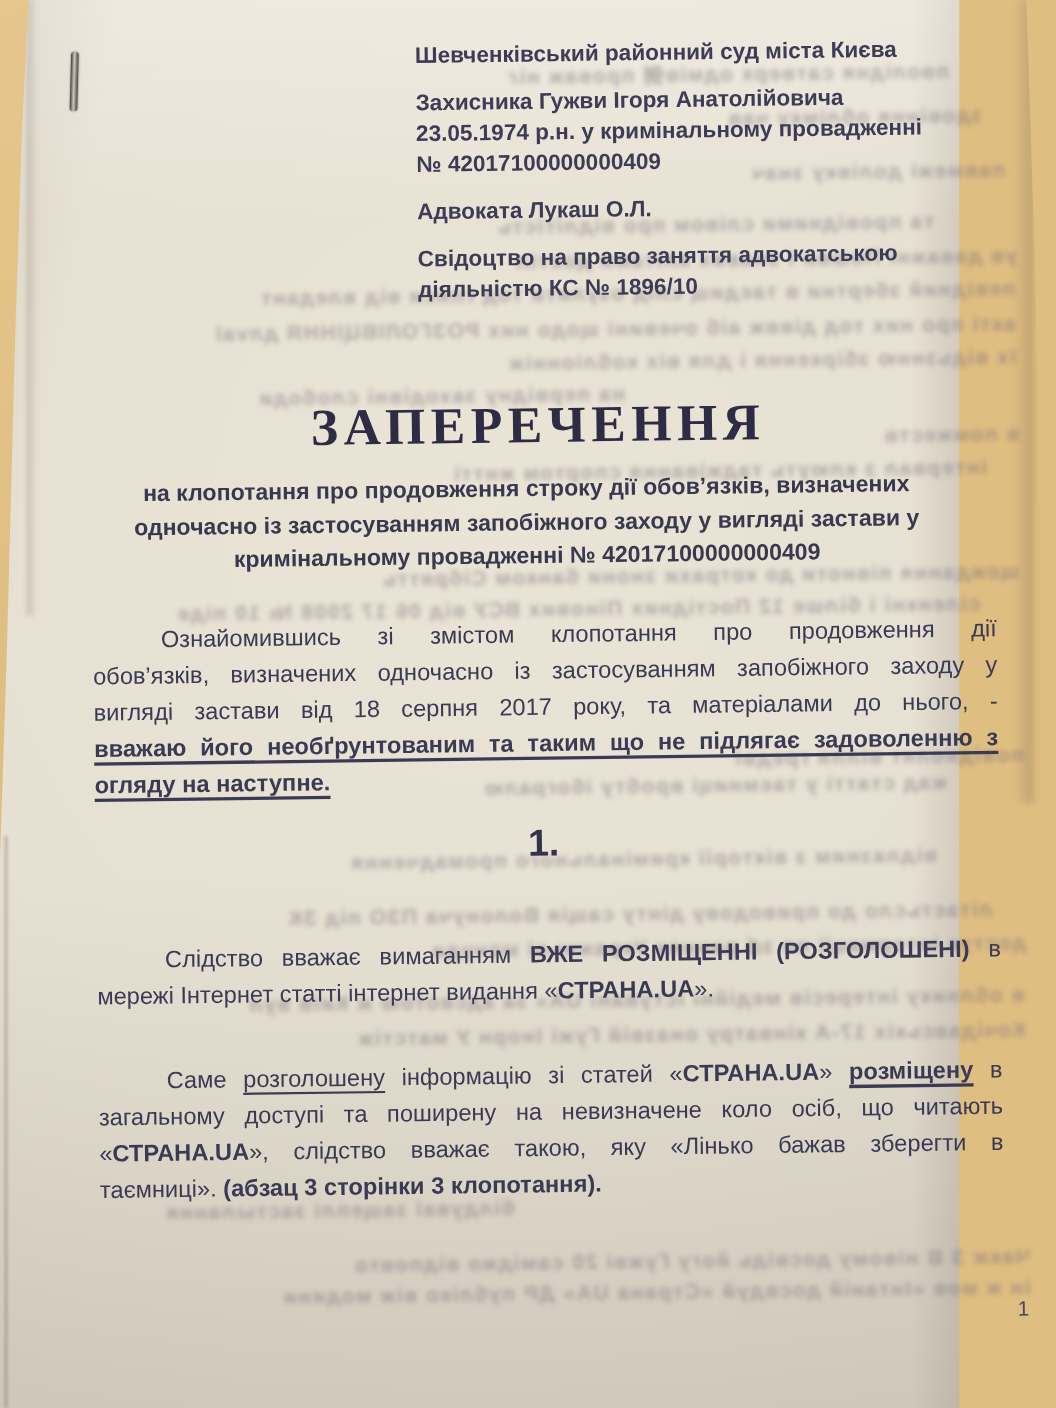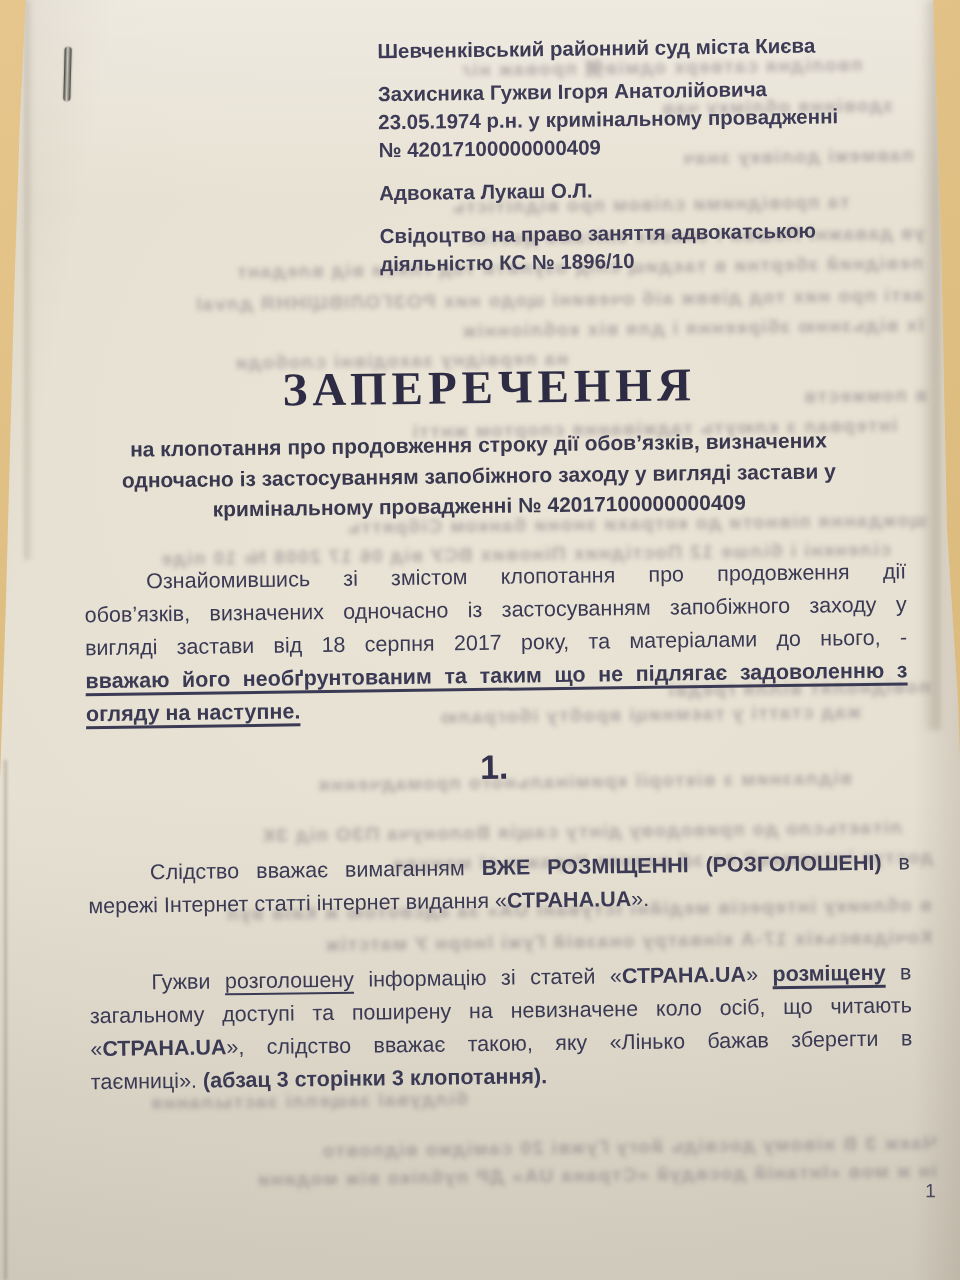--- a/index.html
+++ b/index.html
@@ -2,21 +2,21 @@
 <html><head>
 <meta charset="utf-8">
 <style>
   html,body{margin:0;padding:0;}
   body{
     width:960px;height:1280px;overflow:hidden;
     background:#dfbe82;
     font-family:"Liberation Sans",sans-serif;
     position:relative;
   }
-  .photo{position:absolute;inset:0;width:960px;height:1280px;
+  .photo{position:absolute;inset:0;width:872px;height:1280px;
     background:linear-gradient(160deg,#e6c68c 0%,#dfbe82 40%,#d8b67a 100%);}
   .paper{
     position:absolute;inset:0;
     background:
       linear-gradient(100deg, rgba(120,105,85,0.10), rgba(0,0,0,0) 10%),
       linear-gradient(to bottom, rgba(255,255,255,0.30), rgba(255,255,255,0) 16%, rgba(0,0,0,0) 62%, rgba(95,85,70,0.14) 100%),
       linear-gradient(to left, rgba(110,95,80,0.16), rgba(0,0,0,0) 5%),
       radial-gradient(120% 90% at 50% 35%, #eae4d6 0%, #e6e0d2 55%, #ddd7c9 100%);
     clip-path:polygon(26px 0, 933px 0, 941px 240px, 947px 530px, 958px 700px, 960px 760px, 960px 1280px, 0 1280px, 0 780px, 6px 600px, 14px 300px, 20px 120px);
   }
@@ -130,21 +130,21 @@
     </div>
 
     <div class="section-number">1.</div>
 
     <div class="para" style="top:852px;">
       <div class="line j indent"><span>Слідство вважає вимаганням </span><span class="b">ВЖЕ РОЗМІЩЕННІ (РОЗГОЛОШЕНІ)</span><span> в</span></div>
       <div class="line"><span>мережі Інтернет статті інтернет видання «</span><span class="b">СТРАНА.UA</span><span>».</span></div>
     </div>
 
     <div class="para" style="top:962px;">
-      <div class="line j indent"><span>Гужви </span><span class="u">розголошену</span><span> інформацію зі статей «</span><span class="b">СТРАНА.UA</span><span>» </span><span class="bu">розміщену</span><span> в</span></div>
+      <div class="line j indent"><span>Саме </span><span class="u">розголошену</span><span> інформацію зі статей «</span><span class="b">СТРАНА.UA</span><span>» </span><span class="bu">розміщену</span><span> в</span></div>
       <div class="line j">загальному доступі та поширену на невизначене коло осіб, що читають</div>
       <div class="line j"><span>«</span><span class="b">СТРАНА.UA</span><span>», слідство вважає такою, яку «Лінько бажав зберегти в</span></div>
       <div class="line"><span>таємниці».  </span><span class="b">(абзац 3 сторінки 3 клопотання).</span></div>
     </div>
 
     <div class="page-num">1</div>
   </div>
 </div>
 
 </body></html>

